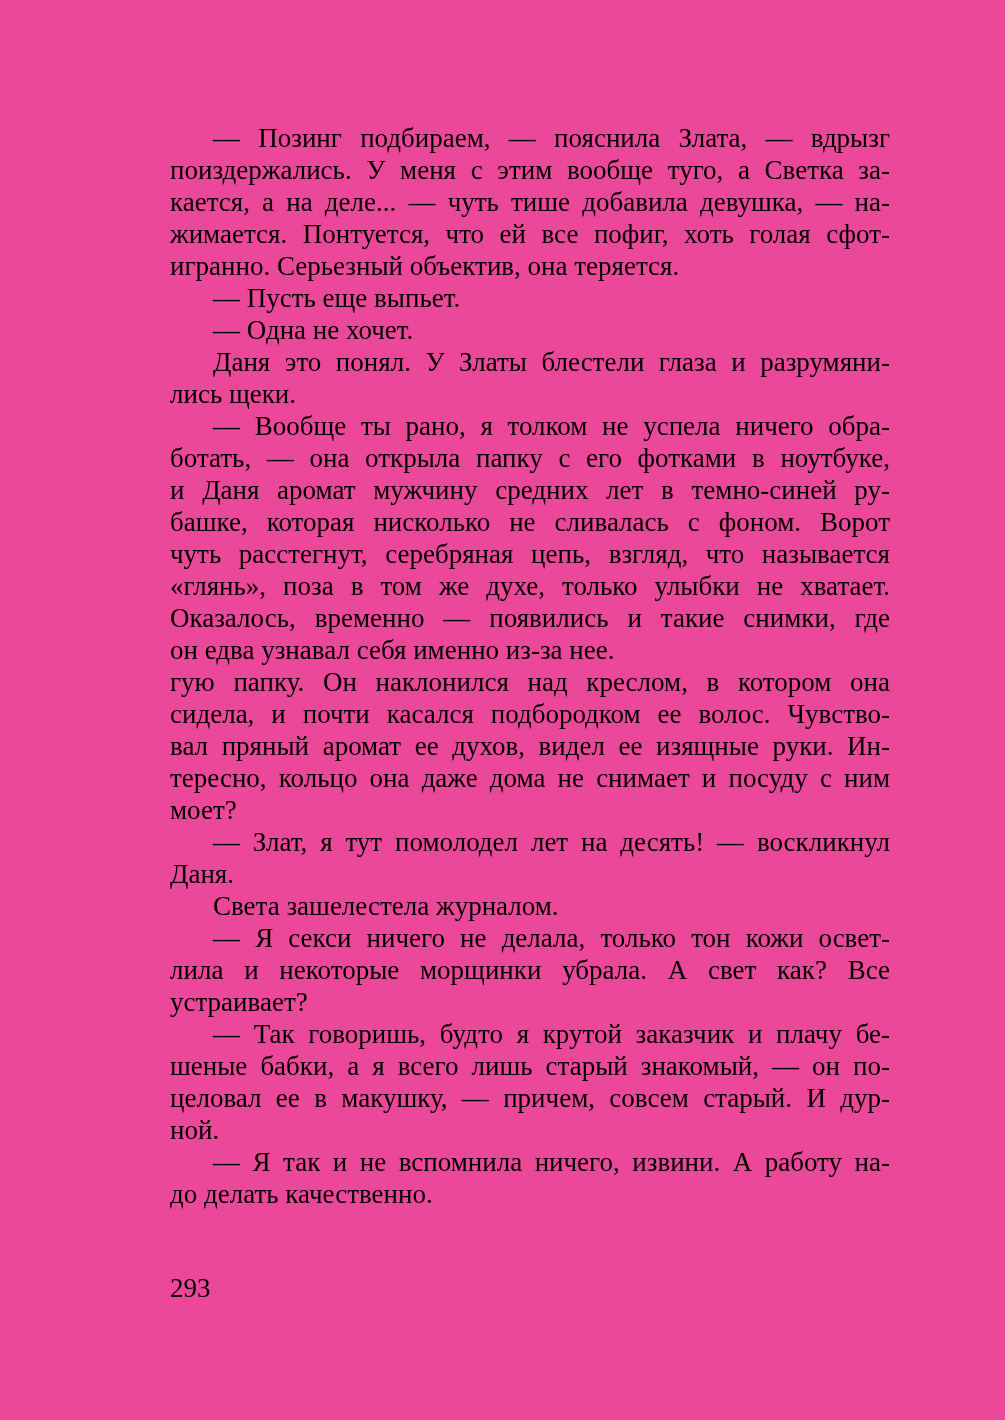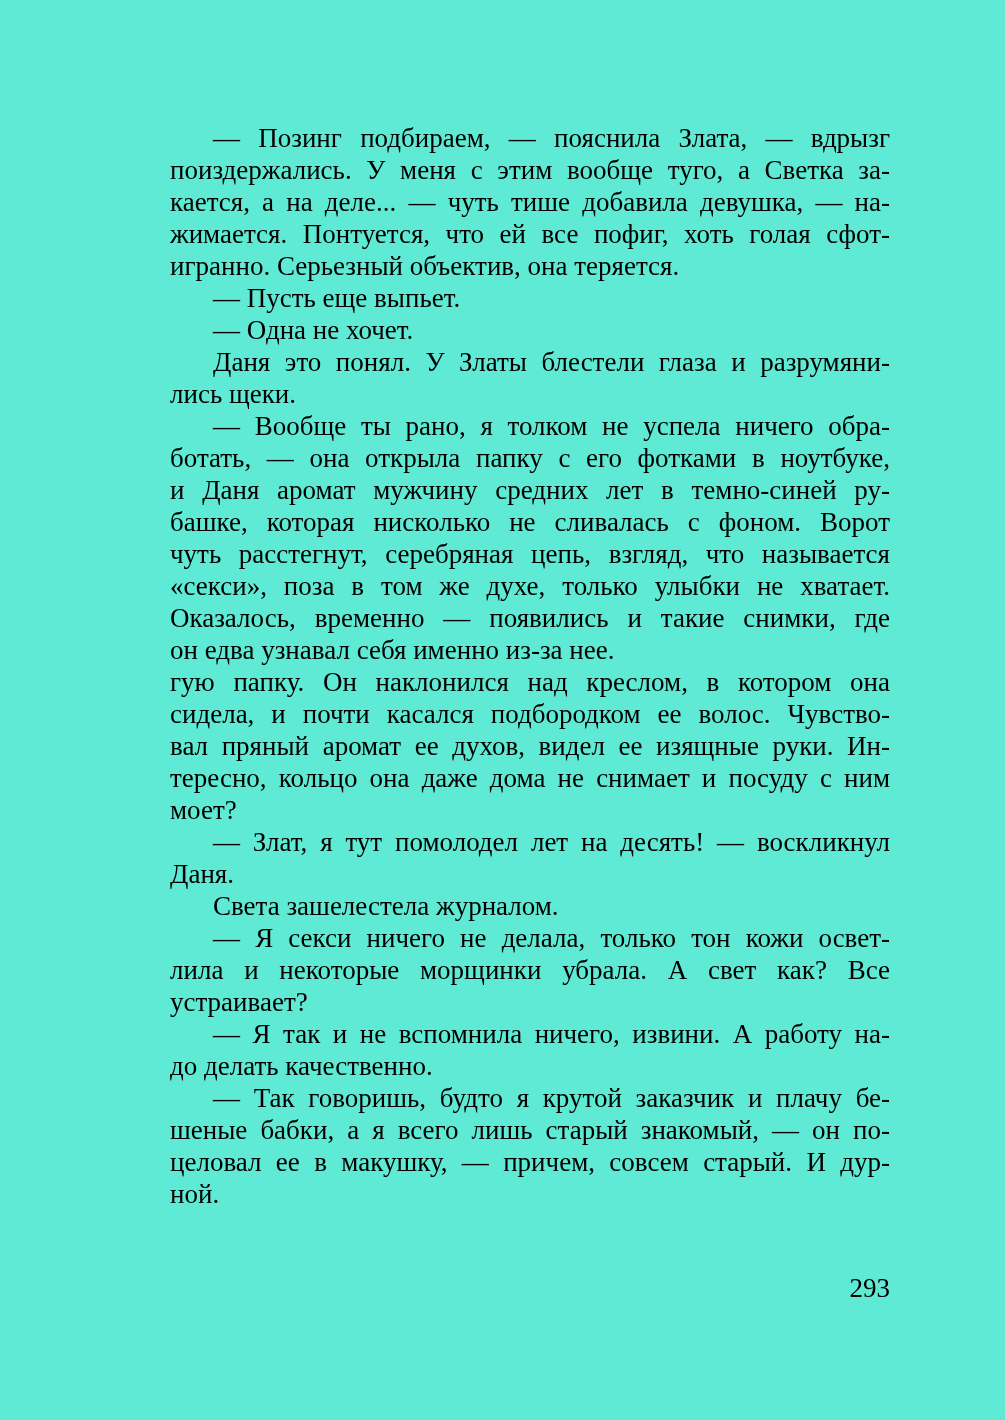--- a/index.html
+++ b/index.html
@@ -4,21 +4,21 @@
 <style>
   html, body {
     margin: 0;
     padding: 0;
     background: #ffffff;
   }
   .page {
     position: relative;
     width: 1005px;
     height: 1420px;
-    background: #5eead4;
+    background: #ec4899;
     overflow: hidden;
     font-family: "Liberation Serif", "DejaVu Serif", serif;
     color: #000000;
   }
   .text-block {
     position: absolute;
     left: 170px;
     top: 122px;
     width: 720px;
     font-size: 27px;
@@ -38,21 +38,21 @@
     text-indent: 43px;
   }
   .line.last {
     text-align-last: auto;
   }
   .page-number {
     position: absolute;
     left: 170px;
     top: 1272px;
     width: 720px;
-    text-align: right;
+    text-align: left;
     font-size: 27px;
     line-height: 32px;
   }
 </style>
 </head>
 <body>
 
 <div class="page">
   <div class="text-block" id="paragraphs-container">
       <div class="paragraph">
@@ -71,21 +71,21 @@
       <div class="paragraph">
         <div class="line first">Даня это понял. У Златы блестели глаза и разрумяни-</div>
         <div class="line last">лись щеки.</div>
       </div>
       <div class="paragraph">
         <div class="line first">— Вообще ты рано, я толком не успела ничего обра-</div>
         <div class="line">ботать, — она открыла папку с его фотками в ноутбуке,</div>
         <div class="line">и Даня аромат мужчину средних лет в темно-синей ру-</div>
         <div class="line">башке, которая нисколько не сливалась с фоном. Ворот</div>
         <div class="line">чуть расстегнут, серебряная цепь, взгляд, что называется</div>
-        <div class="line">«секси», поза в том же духе, только улыбки не хватает.</div>
+        <div class="line">«глянь», поза в том же духе, только улыбки не хватает.</div>
         <div class="line">Оказалось, временно — появились и такие снимки, где</div>
         <div class="line last">он едва узнавал себя именно из-за нее.</div>
       </div>
       <div class="paragraph">
         <div class="line">гую папку. Он наклонился над креслом, в котором она</div>
         <div class="line">сидела, и почти касался подбородком ее волос. Чувство-</div>
         <div class="line">вал пряный аромат ее духов, видел ее изящные руки. Ин-</div>
         <div class="line">тересно, кольцо она даже дома не снимает и посуду с ним</div>
         <div class="line last">моет?</div>
       </div>
@@ -95,24 +95,24 @@
       </div>
       <div class="paragraph">
         <div class="line first last">Света зашелестела журналом.</div>
       </div>
       <div class="paragraph">
         <div class="line first">— Я секси ничего не делала, только тон кожи освет-</div>
         <div class="line">лила и некоторые морщинки убрала. А свет как? Все</div>
         <div class="line last">устраивает?</div>
       </div>
       <div class="paragraph">
-        <div class="line first">— Я так и не вспомнила ничего, извини. А работу на-</div>
-        <div class="line last">до делать качественно.</div>
-      </div>
-      <div class="paragraph">
         <div class="line first">— Так говоришь, будто я крутой заказчик и плачу бе-</div>
         <div class="line">шеные бабки, а я всего лишь старый знакомый, — он по-</div>
         <div class="line">целовал ее в макушку, — причем, совсем старый. И дур-</div>
         <div class="line last">ной.</div>
+      </div>
+      <div class="paragraph">
+        <div class="line first">— Я так и не вспомнила ничего, извини. А работу на-</div>
+        <div class="line last">до делать качественно.</div>
       </div>
     </div>
   <div class="page-number">293</div>
 </div>
 
 </body></html>

